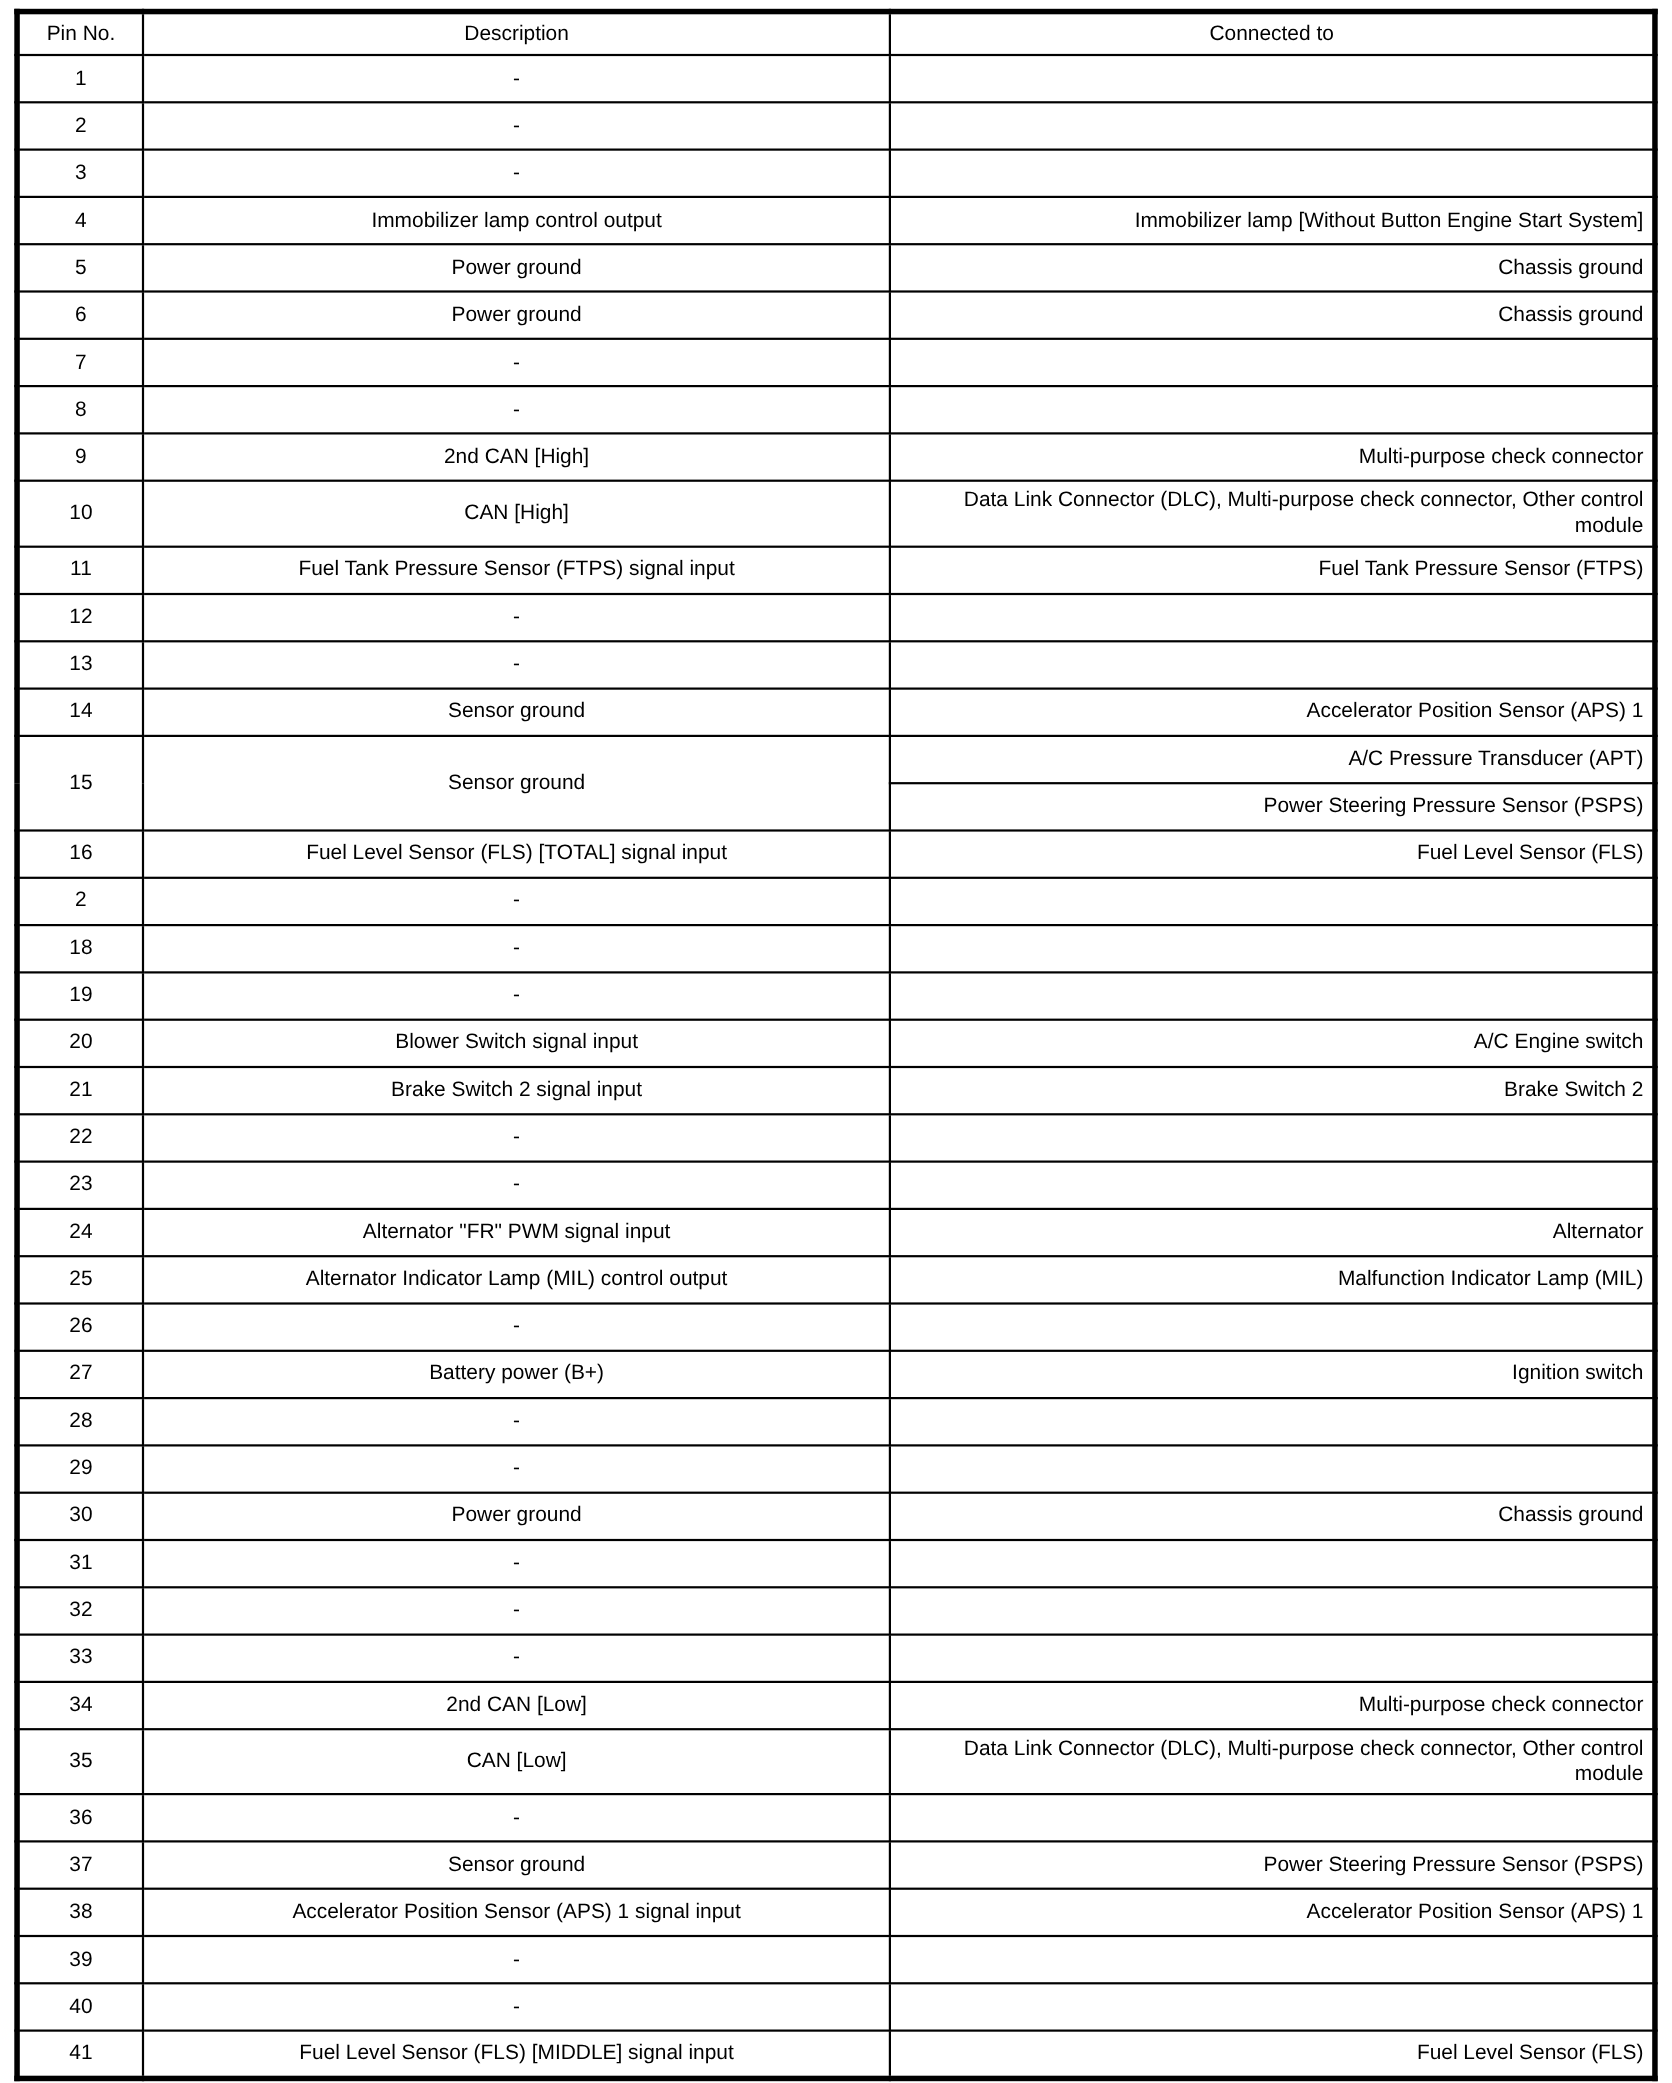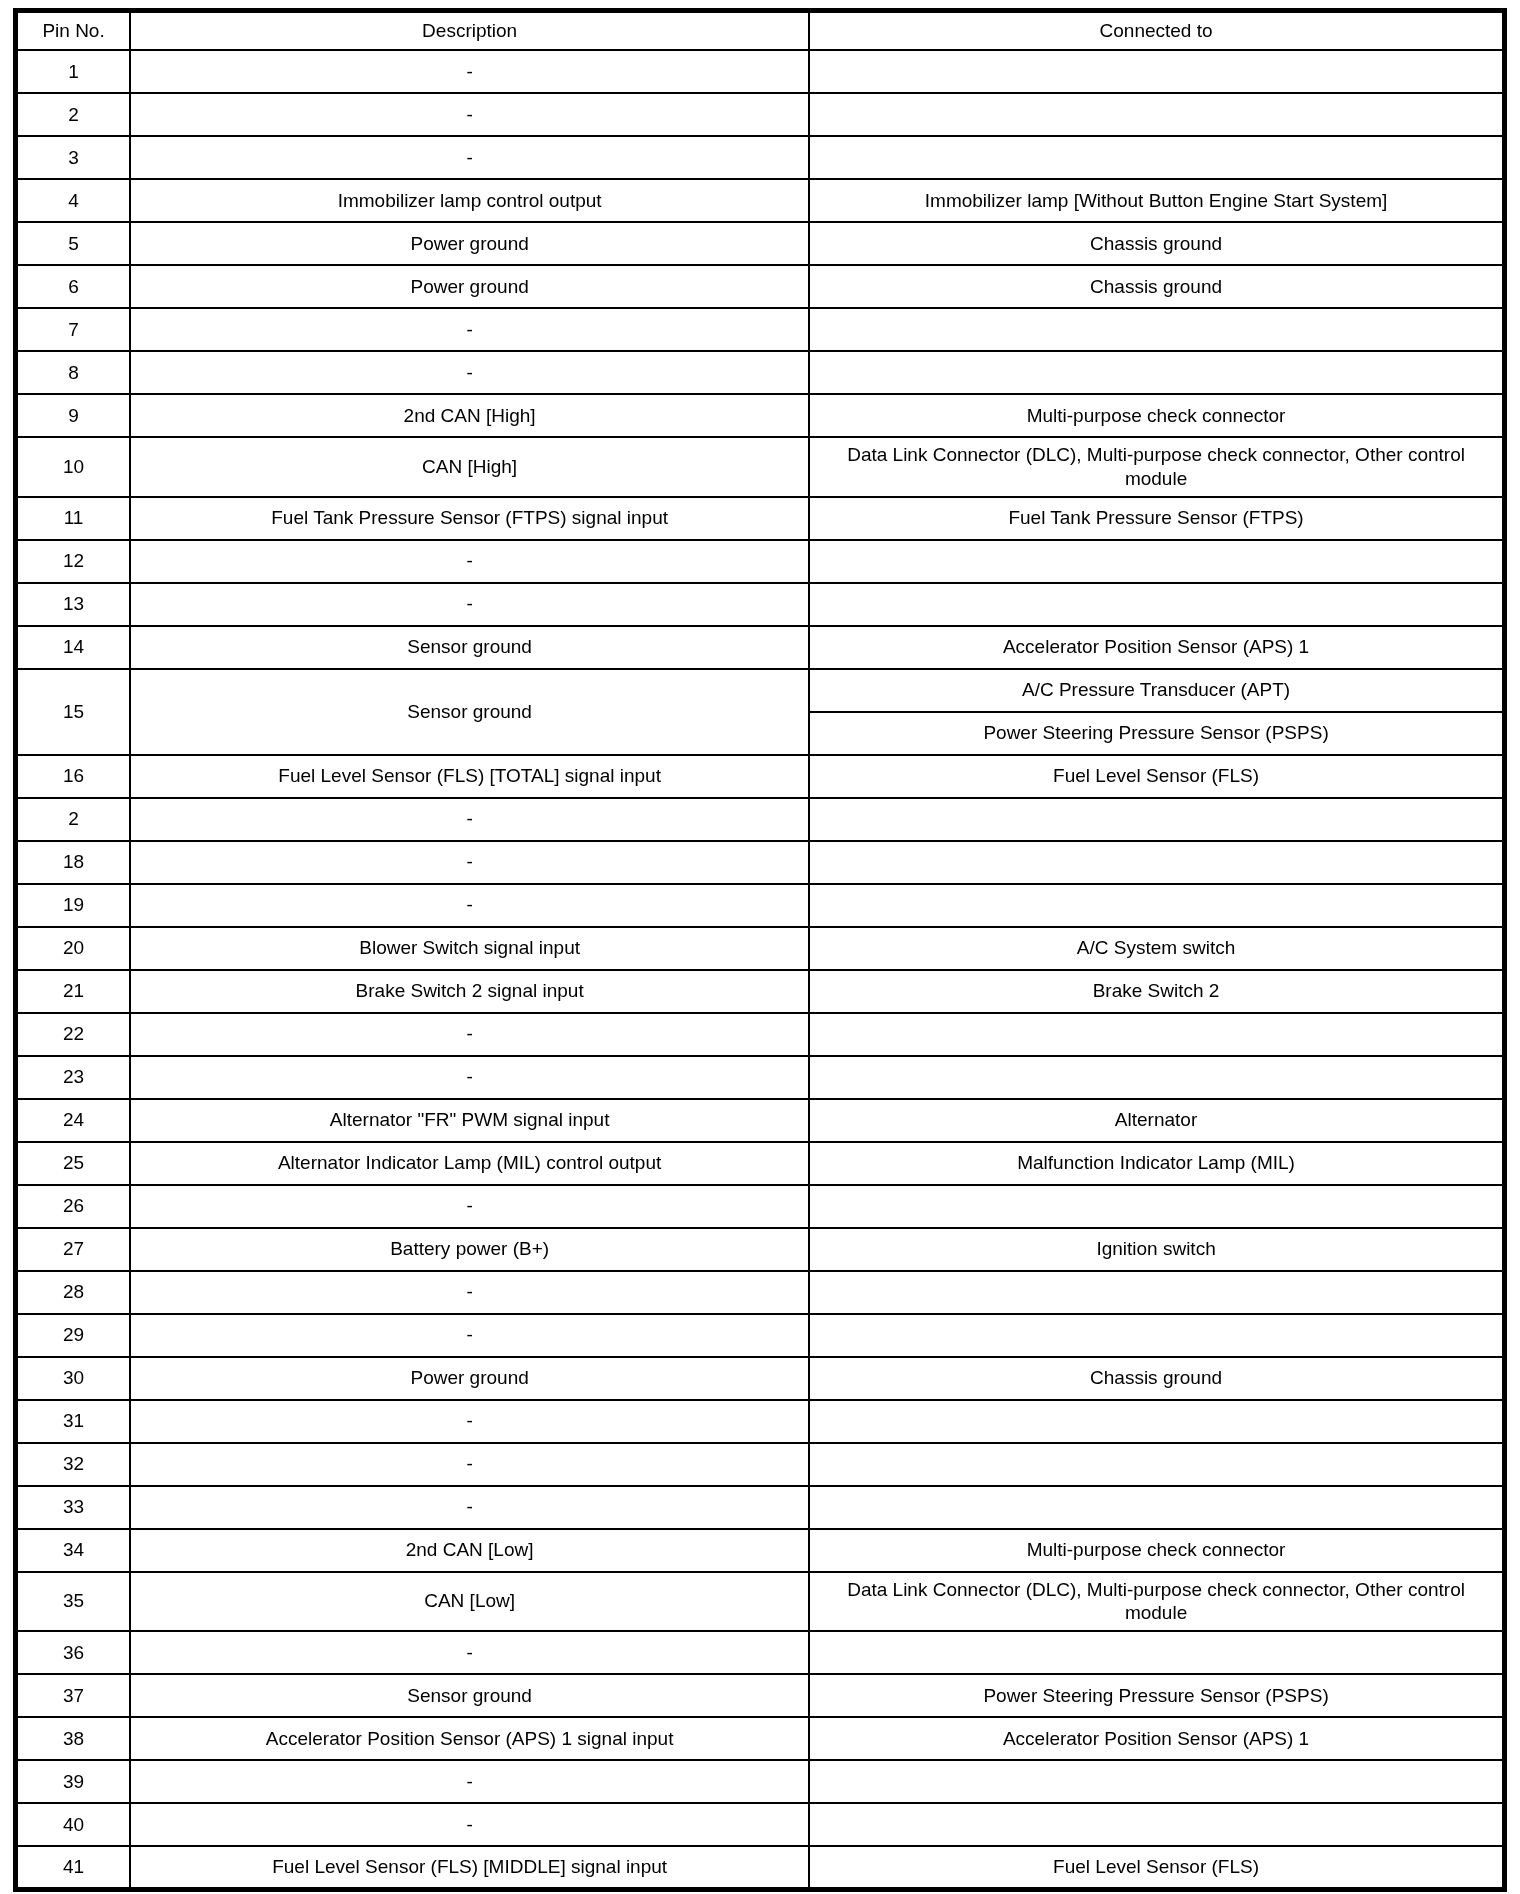--- a/index.html
+++ b/index.html
@@ -44,21 +44,21 @@
   td.pin {
     text-align: center;
   }
   td.desc {
     text-align: center;
   }
   td.desc.dash {
     text-align: center;
   }
   td.conn {
-    text-align: center;
+    text-align: right;
   }
 </style>
 </head>
 <body>
 
 <div class="page">
   <table class="pin-table">
     <colgroup>
       <col class="col-pin">
       <col class="col-desc">
@@ -166,21 +166,21 @@
           <td class="conn"></td>
         </tr>
         <tr>
           <td class="pin">19</td>
           <td class="desc dash">-</td>
           <td class="conn"></td>
         </tr>
         <tr>
           <td class="pin">20</td>
           <td class="desc">Blower Switch signal input</td>
-          <td class="conn">A/C System switch</td>
+          <td class="conn">A/C Engine switch</td>
         </tr>
         <tr>
           <td class="pin">21</td>
           <td class="desc">Brake Switch 2 signal input</td>
           <td class="conn">Brake Switch 2</td>
         </tr>
         <tr>
           <td class="pin">22</td>
           <td class="desc dash">-</td>
           <td class="conn"></td>

